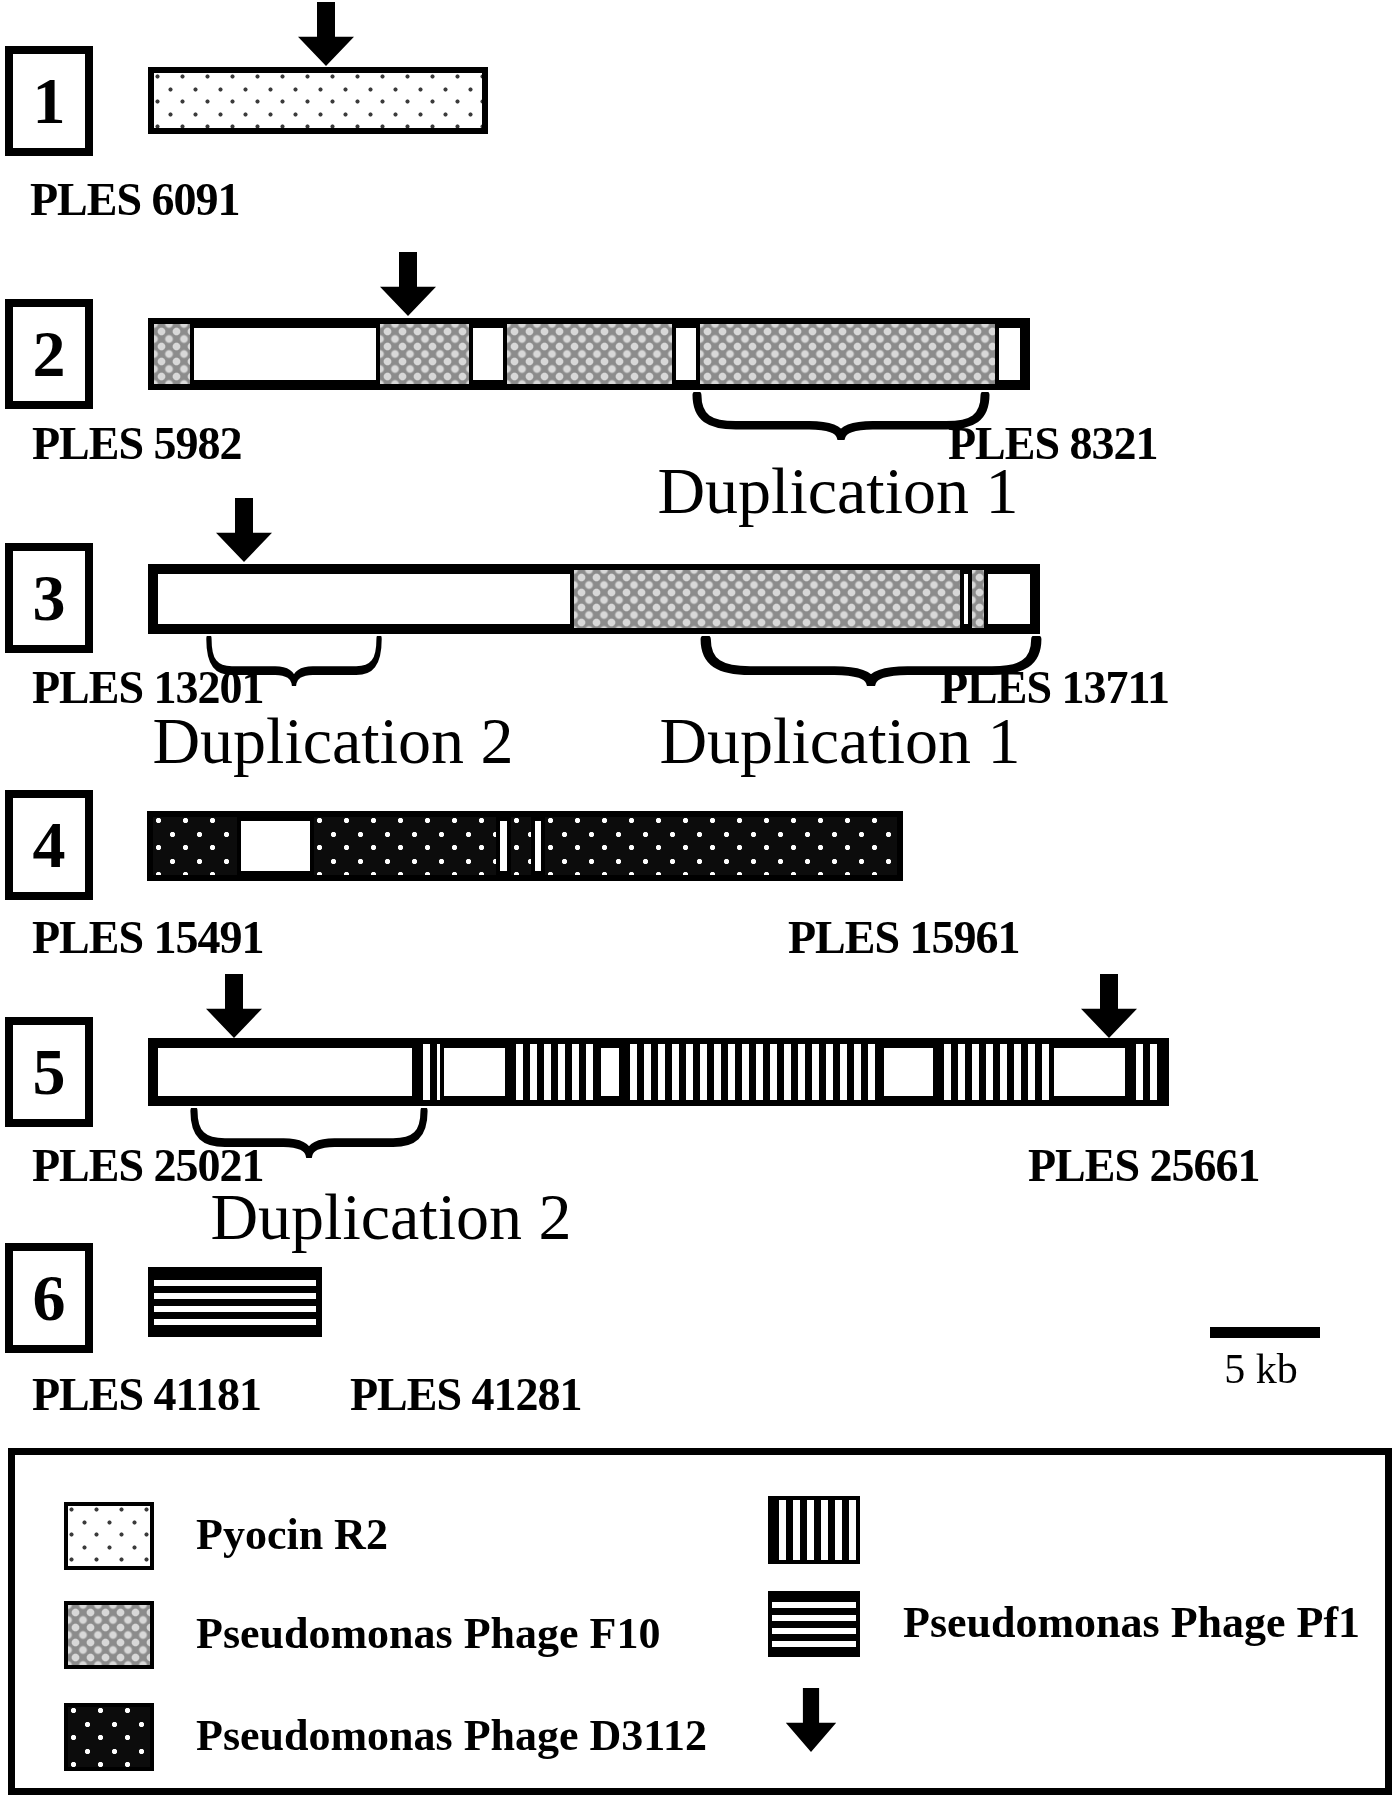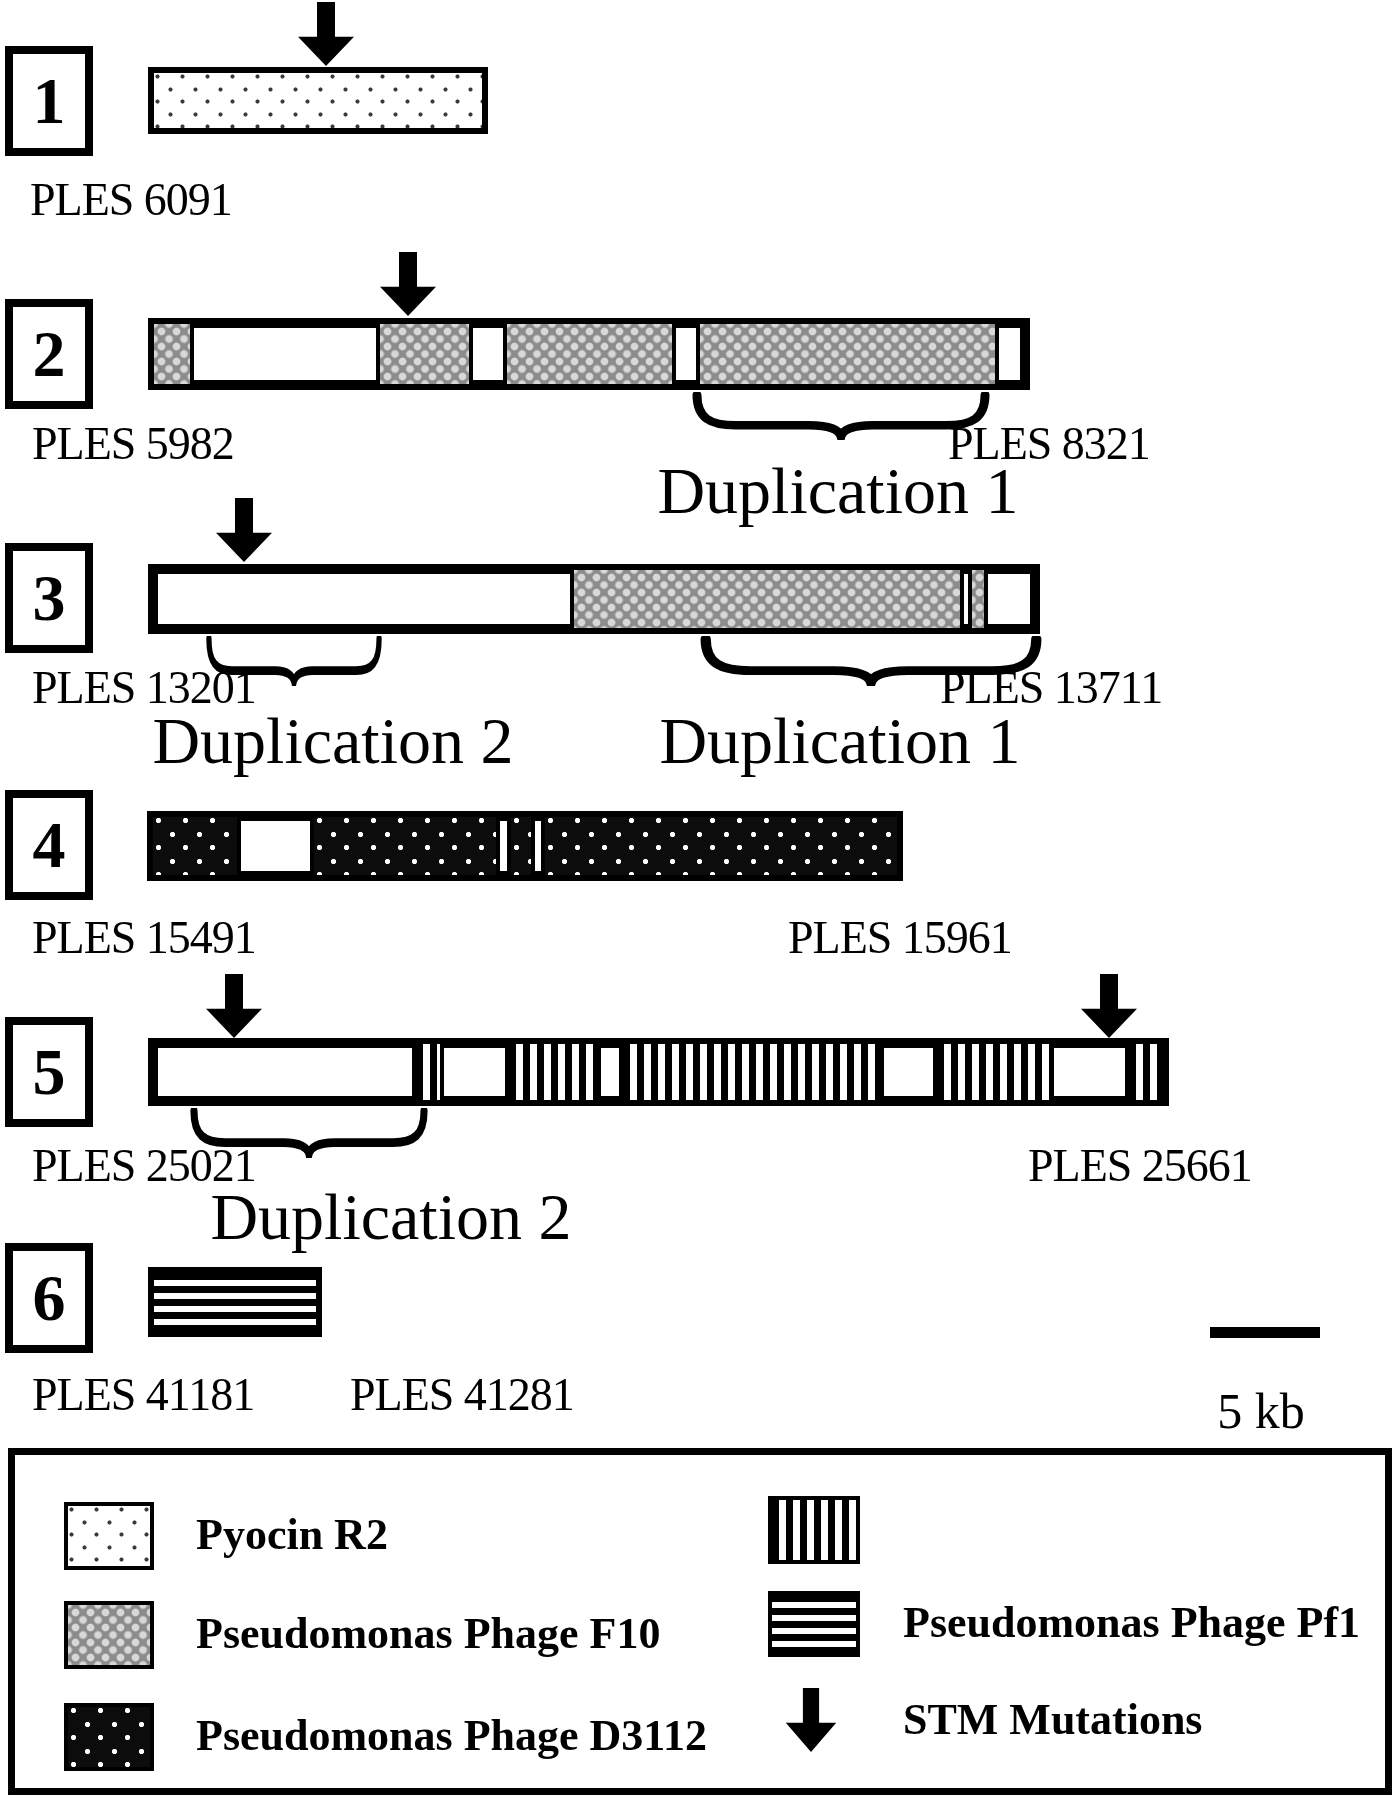--- a/index.html
+++ b/index.html
@@ -17,24 +17,24 @@
     background-image:radial-gradient(#d8d8d8 3.2px,transparent 4.4px),radial-gradient(#d8d8d8 3.2px,transparent 4.4px);
     background-size:15px 15px;background-position:0 0,7.5px 7.5px;}
   .pat-dots-dark{background-color:#0c0c0c;
     background-image:radial-gradient(#fff 2.2px,transparent 3px),radial-gradient(#fff 2.2px,transparent 3px);
     background-size:27px 27px;background-position:6px 4px,19px 17px;}
   .pat-vstripes{background-image:repeating-linear-gradient(90deg,#000 0 7px,#fff 7px 14px);}
   .pat-hstripes{background-color:#fff;background-image:repeating-linear-gradient(180deg,#000 0 7px,#fff 7px 13px);}
   .pat-white{background:#fff;box-shadow:inset 0 0 0 4px #000;}
   .arrow{position:absolute;}
   .brace{position:absolute;}
-  .ples{position:absolute;font-weight:normal;font-size:46px;line-height:1.05;white-space:nowrap;letter-spacing:-1px;}
+  .ples{position:absolute;font-weight:bold;font-size:46px;line-height:1.05;white-space:nowrap;letter-spacing:-1px;}
   .dup{position:absolute;font-size:66px;line-height:1.05;white-space:nowrap;transform:translateX(-50%);}
   .scale-line{position:absolute;background:#000;}
-  .scale-label{position:absolute;font-size:50px;line-height:1;transform:translateX(-50%);margin-top:38px;}
+  .scale-label{position:absolute;font-size:42px;line-height:1;transform:translateX(-50%);}
   .legend-box{position:absolute;box-sizing:border-box;border:7px solid #000;background:#fff;}
   .swatch{position:absolute;box-sizing:border-box;border:4px solid #000;}
   .legend-label{position:absolute;font-weight:bold;font-size:44px;line-height:1.05;white-space:nowrap;}
 </style>
 </head>
 <body>
 
 <div id="canvas">
   <div class="scale-line" style="left: 1210px; top: 1327px; width: 110px; height: 11px;"></div>
   <div class="scale-label" style="left: 1261px; top: 1348px;">5 kb</div>
@@ -136,14 +136,13 @@
     <div class="swatch pat-hatch" style="left: 64px; top: 1601px; width: 90px; height: 68px;"></div>
     <div class="legend-label" style="left: 196px; top: 1611px;">Pseudomonas Phage F10</div>
     <div class="swatch pat-dots-dark" style="left: 64px; top: 1703px; width: 90px; height: 68px;"></div>
     <div class="legend-label" style="left: 196px; top: 1713px;">Pseudomonas Phage D3112</div>
     <div class="swatch pat-vstripes" style="left: 768px; top: 1496px; width: 92px; height: 68px;"></div>
     <div class="swatch pat-hstripes" style="left: 768px; top: 1591px; width: 92px; height: 66px;"></div>
     <div class="legend-label" style="left: 903px; top: 1600px;">Pseudomonas Phage Pf1</div>
     <div class="arrow" style="left: 784px; top: 1688px; width: 54px; height: 64px;"><svg viewBox="0 0 60 70" preserveAspectRatio="none" width="100%" height="100%">
         <path d="M21 0 H39 V38 H58 L30 70 L2 38 H21 Z" fill="#000"></path>
       </svg></div>
-    <div class="legend-label" style="left: 903px; top: 1697px;">STM Mutations</div>
   </div>
 
 </body></html>

